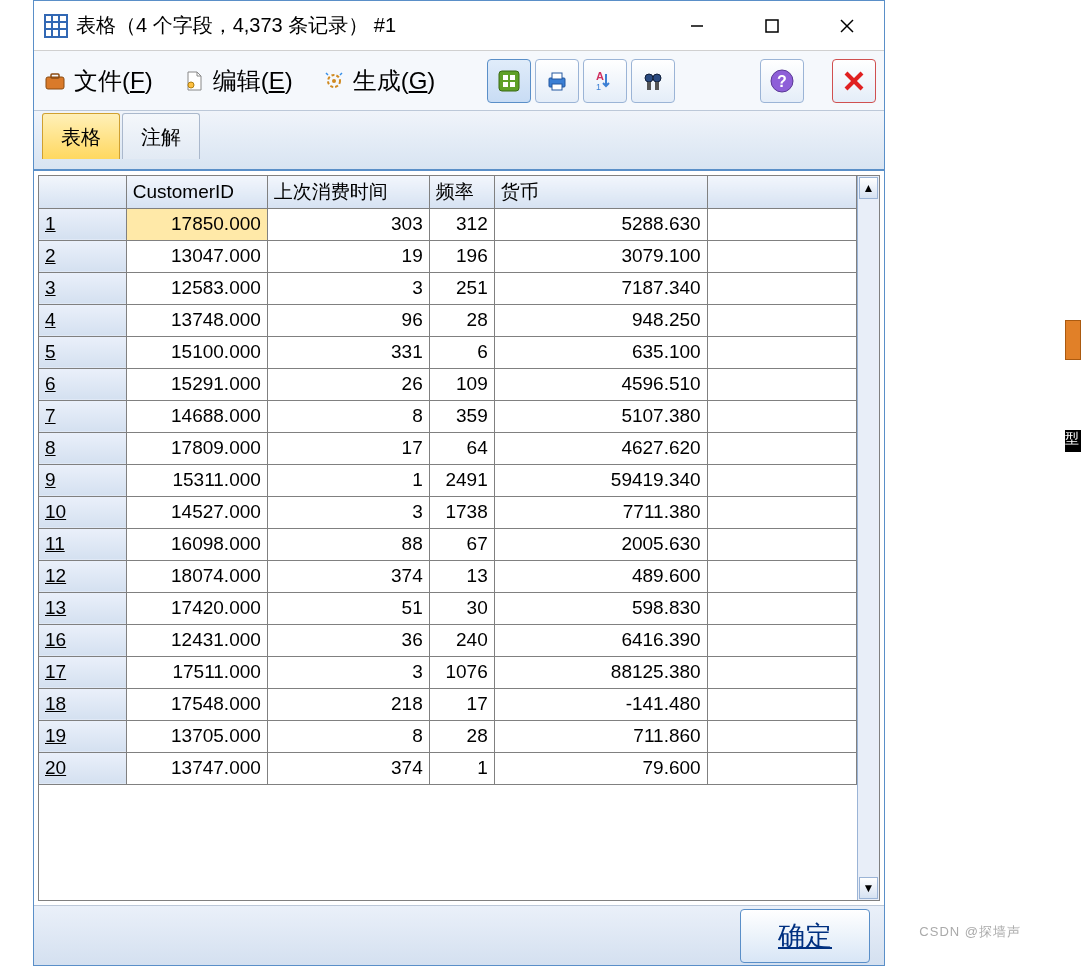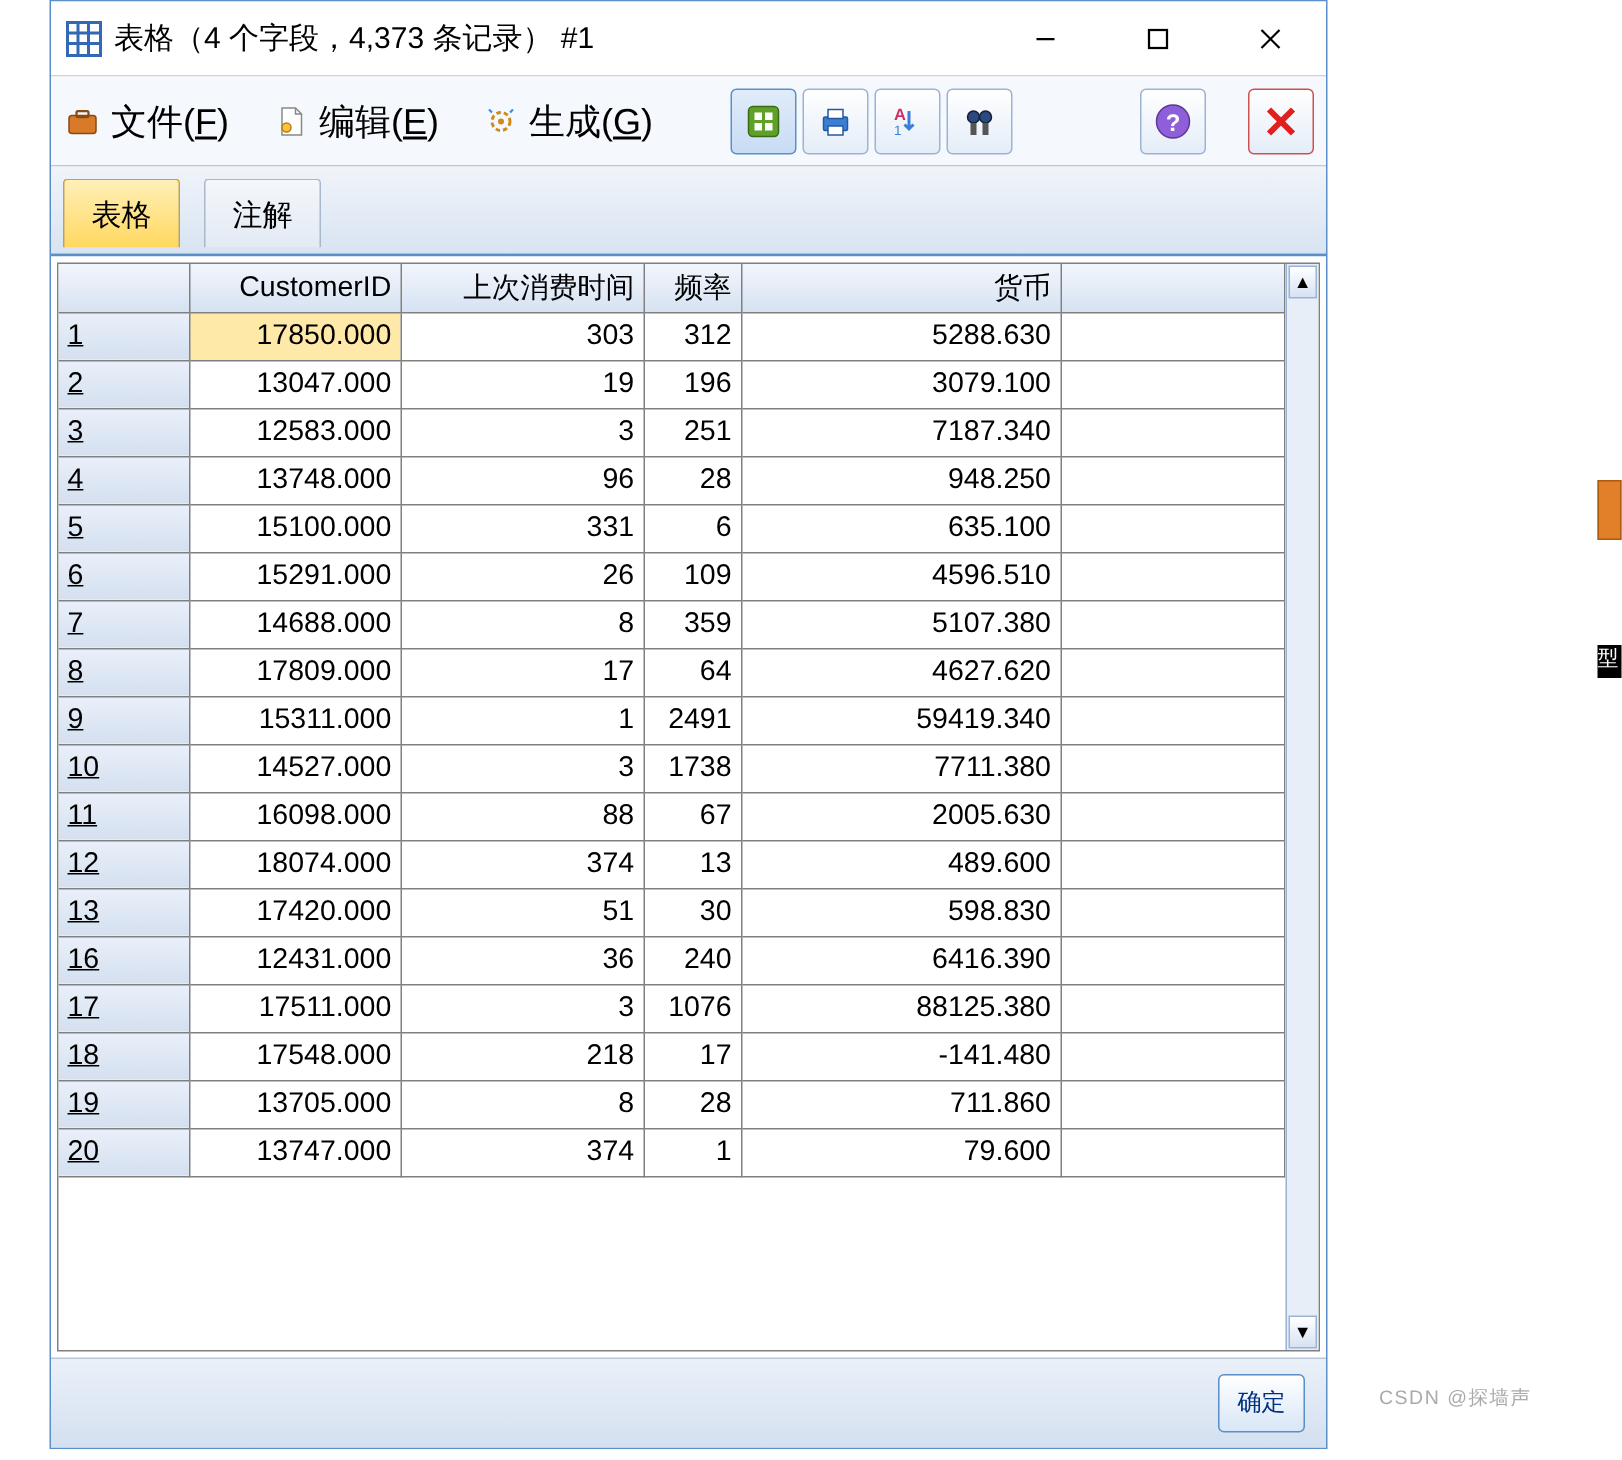--- a/index.html
+++ b/index.html
@@ -19,44 +19,44 @@
 .menu-item { display:flex; align-items:center; gap:6px; font-size:24px; color:#000; }
 .menu-item .u { text-decoration: underline; }
 .menu-icon { width:26px; height:26px; display:inline-flex; align-items:center; justify-content:center; }
 
 .toolbar-group { display:flex; gap:4px; margin-left: 24px; }
 .tool-btn { width:44px; height:44px; border:1px solid #9bb4d6; background: linear-gradient(#fff,#e4edf8); border-radius:4px; display:flex; align-items:center; justify-content:center; font-size:20px; }
 .tool-btn.active { border-color:#5a8fc8; background:linear-gradient(#e0ecfa,#c8dcf4); }
 .menubar .spacer { flex:1; }
 
 
-.tabs-bar { height: 60px; background: linear-gradient(#f0f4fa,#d8e4f2); display:flex; align-items:center; padding: 0 8px; border-bottom: 2px solid #5a8fc8; gap:16px;font-family:Liberation Mono, monospace; }
+.tabs-bar { height: 60px; background: linear-gradient(#f0f4fa,#d8e4f2); display:flex; align-items:flex-start; padding: 0 8px; border-bottom: 2px solid #5a8fc8; gap:2px;font-family:Liberation Mono, monospace; }
 .tab { padding: 10px 18px 8px 18px; font-size: 20px; border:1px solid #aab8cc; border-bottom:none; background: linear-gradient(#f4f7fb,#e2eaf4); border-radius: 3px 3px 0 0; position:relative; top:2px; }
 .tab.active { background: linear-gradient(#fff0b8,#ffd860); border-color:#d0a030; font-weight:normal; top:2px; z-index:2; }
 
 
 .content { flex:1; background:#fff; padding: 4px; display:flex; flex-direction: column; overflow:hidden; }
 .table-wrap { flex:1; border:1px solid #808080; display:flex; overflow:hidden; }
 .table-scroll { flex:1; overflow:hidden; }
 table { border-collapse: collapse; font-size: 19px; }
 th, td { border: 1px solid #808080; height: 32px; padding: 2px 6px; white-space: nowrap; }
-th { background: linear-gradient(#f2f6fc,#d6e2f2); font-weight:normal; text-align:right; border-top:none; }
+th { background: linear-gradient(#f2f6fc,#d6e2f2); font-weight:normal; text-align:left; border-top:none; }
 th.rowhdr-col { width: 115px; }
 thead th:first-child { border-left:none; }
 td.rowhdr { background: linear-gradient(#eaf0fa,#d4e0f0); text-align:left; border-left:none; text-decoration: underline; color:#000; }
 td.num { text-align:right; }
 td.selected { background: #ffe9a8; }
 
 .vscroll { width:22px; background:#e8eef8; border-left:1px solid #9bb4d6; display:flex; flex-direction:column; }
 .vscroll .arrow { height:22px; background:linear-gradient(#fff,#d6e2f2); border:1px solid #9bb4d6; margin:1px; display:flex; align-items:center; justify-content:center; font-size:12px; }
 .vscroll .track { flex:1; }
 
 
 .footer { height: 60px; background: linear-gradient(#eaf0f9,#d4e0f0); border-top:1px solid #bcc8d8; display:flex; align-items:center; justify-content:flex-end; padding: 0 14px; }
-.ok-btn { padding: 8px 12px; font-size: 16px; border:1px solid #5a8fc8; border-radius:4px; background: linear-gradient(#fff,#d8e6f6); color:#003080; }
+.ok-btn { padding: 8px 37px; font-size: 27px; border:1px solid #5a8fc8; border-radius:4px; background: linear-gradient(#fff,#d8e6f6); color:#003080;text-decoration:underline; }
 
 
 .edge-sliver { position:absolute; left:1065px; width:16px; }
 .sliver-a { top:320px; height:40px; background:#e18028; border:1px solid #ab5a10; }
 .sliver-b { top:430px; height:22px; background:#000; color:#fff; font-size:14px; overflow:hidden; }
 
 .watermark { position:absolute; right:60px; bottom:32px; font-size:13px; color:#aaa; letter-spacing:1px; }
 
 
 svg { display:block; }

